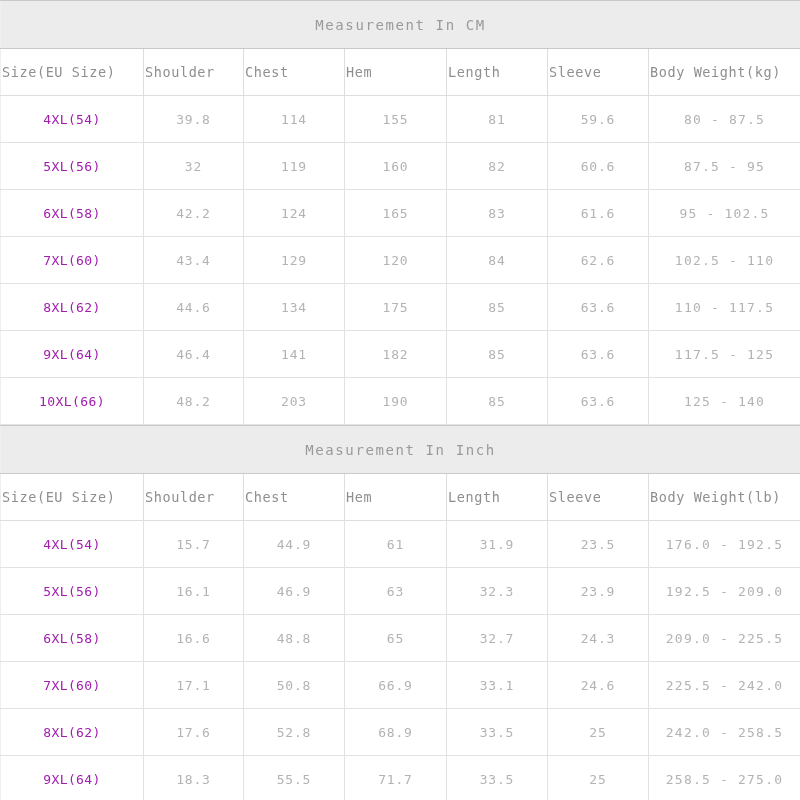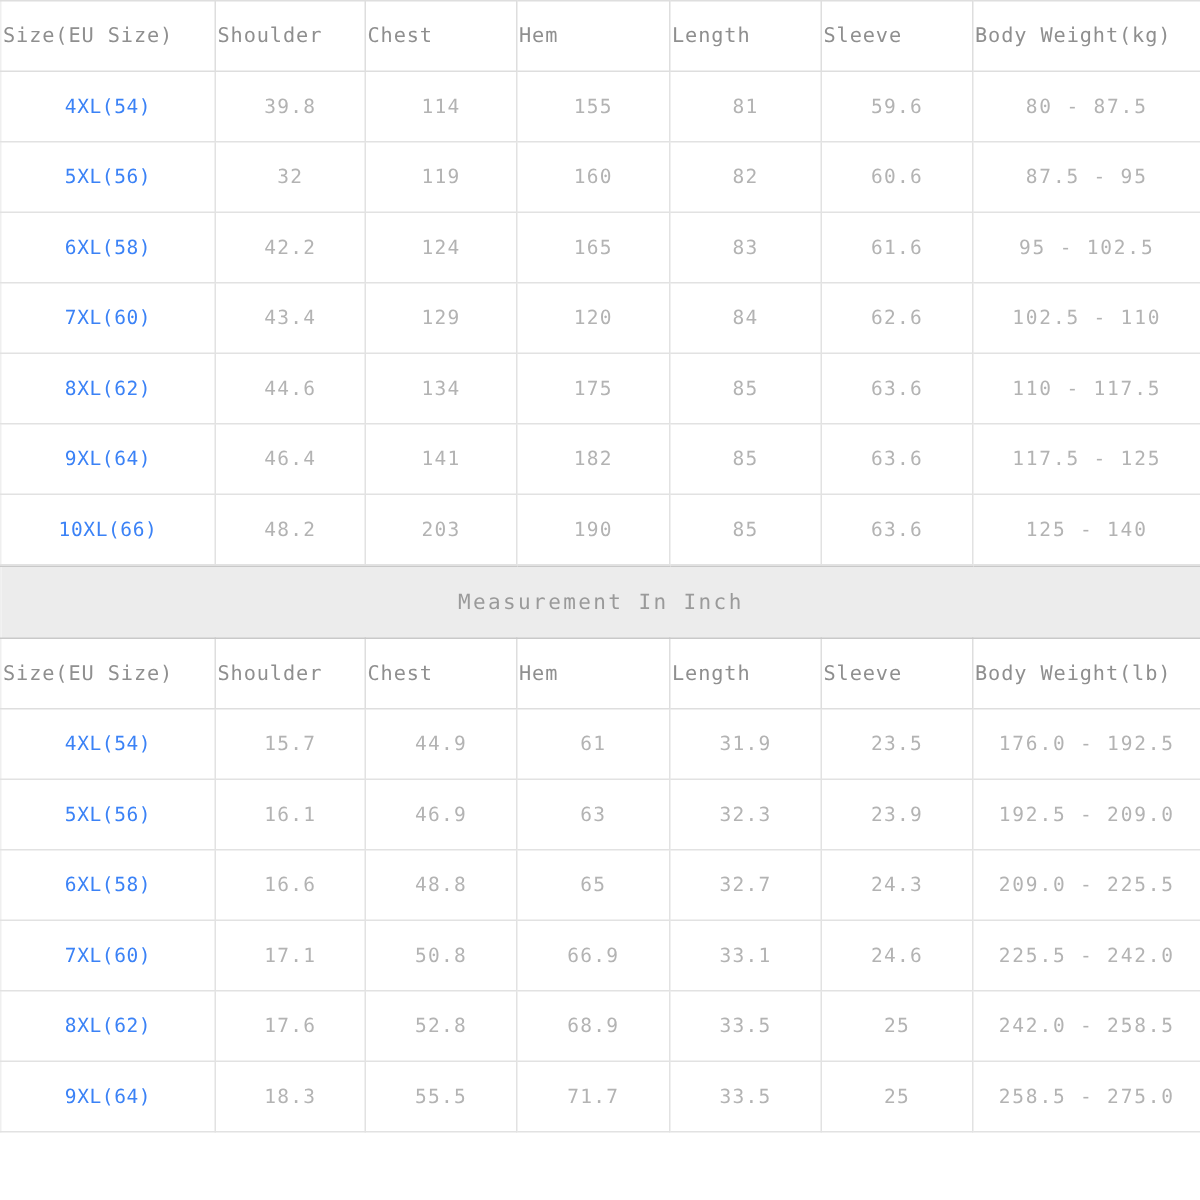--- a/index.html
+++ b/index.html
@@ -71,21 +71,21 @@
     vertical-align: middle;
     color: #b3b3b3;
     font-size: 13px;
     letter-spacing: 0.8px;
     border: 1px solid #e2e2e2;
     background: #ffffff;
     white-space: nowrap;
   }
 
   .data-row td.size-cell {
-    color: #3b82f6;
+    color: #a21caf;
     letter-spacing: 0.4px;
   }
 
   .data-row td.weight-cell {
     letter-spacing: 1.2px;
   }
 
   
   table.size-table tr td:first-child { border-left-color: #efefef; }
   table.size-table tr td:last-child  { border-right-color: #efefef; }
@@ -99,20 +99,23 @@
     <colgroup>
       <col class="c-size">
         <col class="c-shoulder">
         <col class="c-chest">
         <col class="c-hem">
       <col class="c-length">
         <col class="c-sleeve">
         <col class="c-weight">
     </colgroup>
     <tbody>
+      <tr class="band-row">
+        <td colspan="7">Measurement In CM</td>
+      </tr>
       <tr class="head-row">
         <td>Size(EU Size)</td>
         <td>Shoulder</td>
         <td>Chest</td>
         <td>Hem</td>
         <td>Length</td>
         <td>Sleeve</td>
         <td>Body Weight(kg)</td>
       </tr>
 

